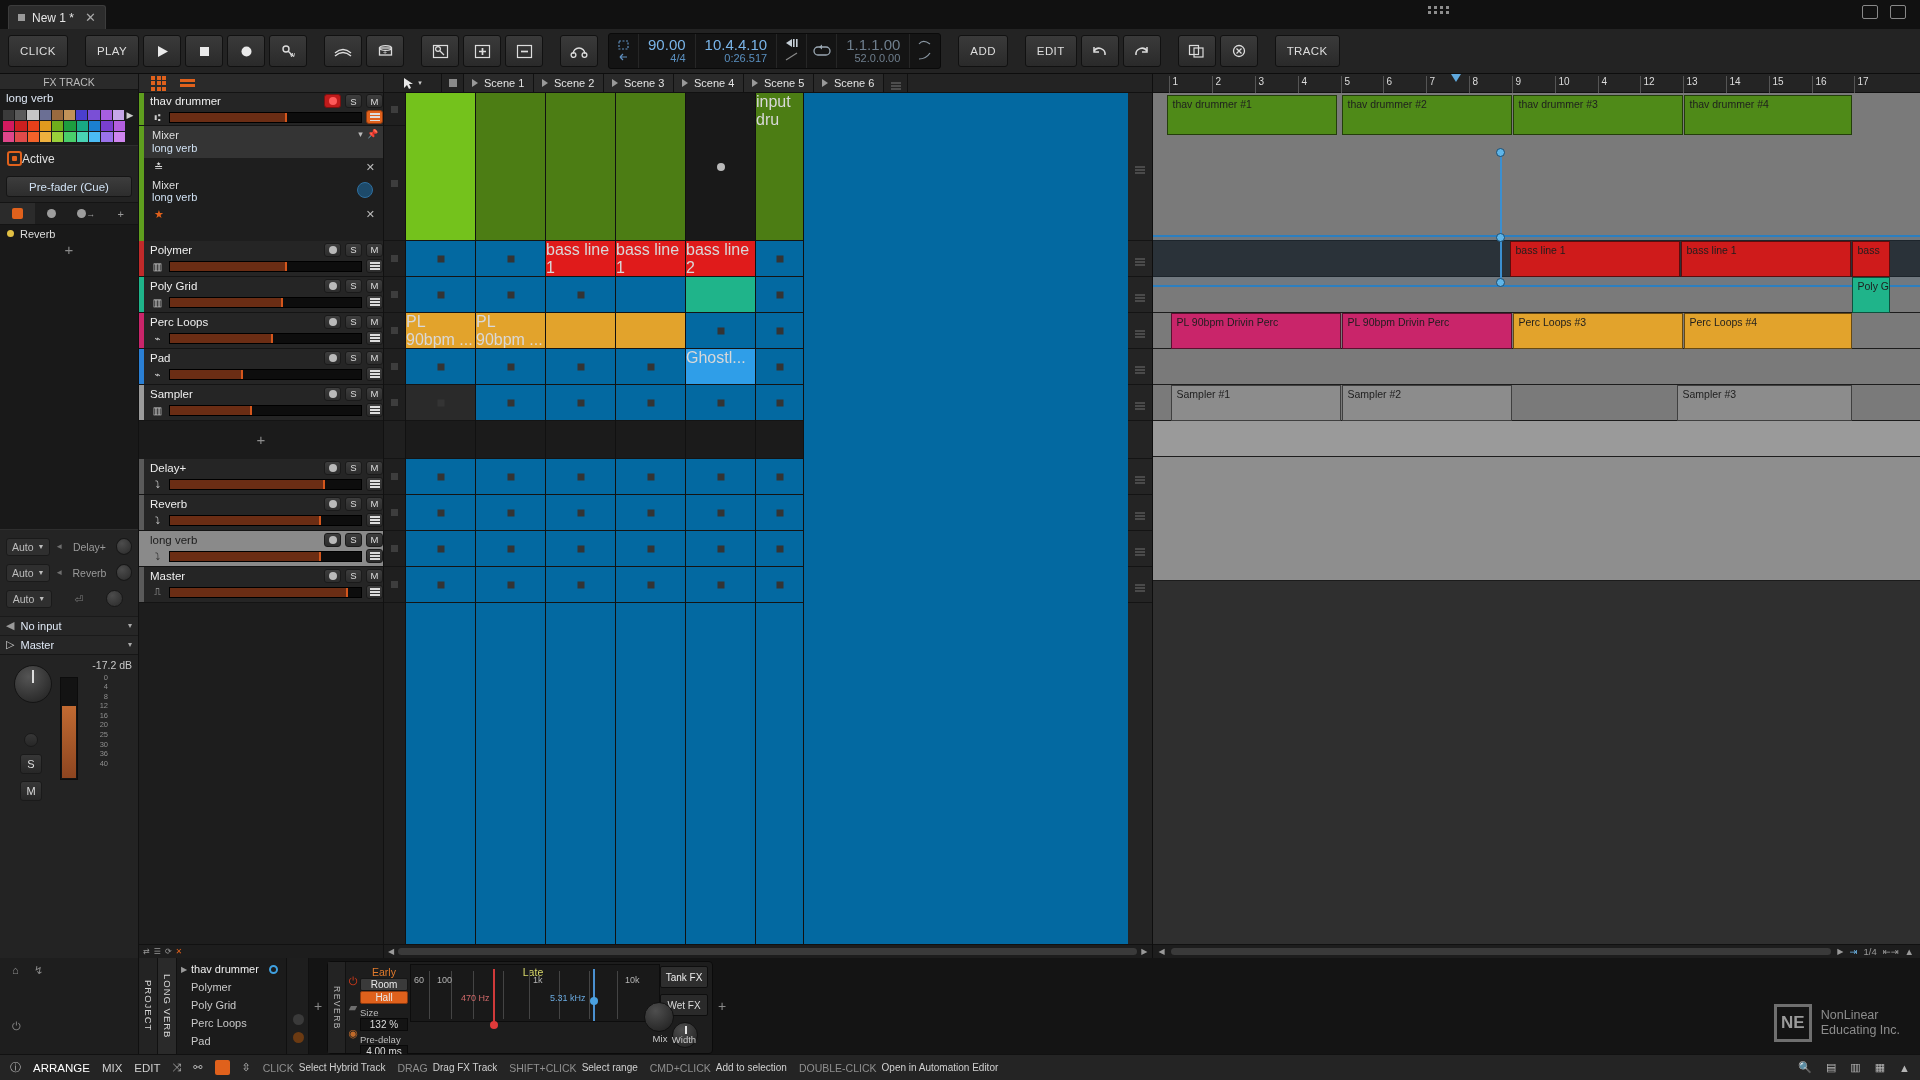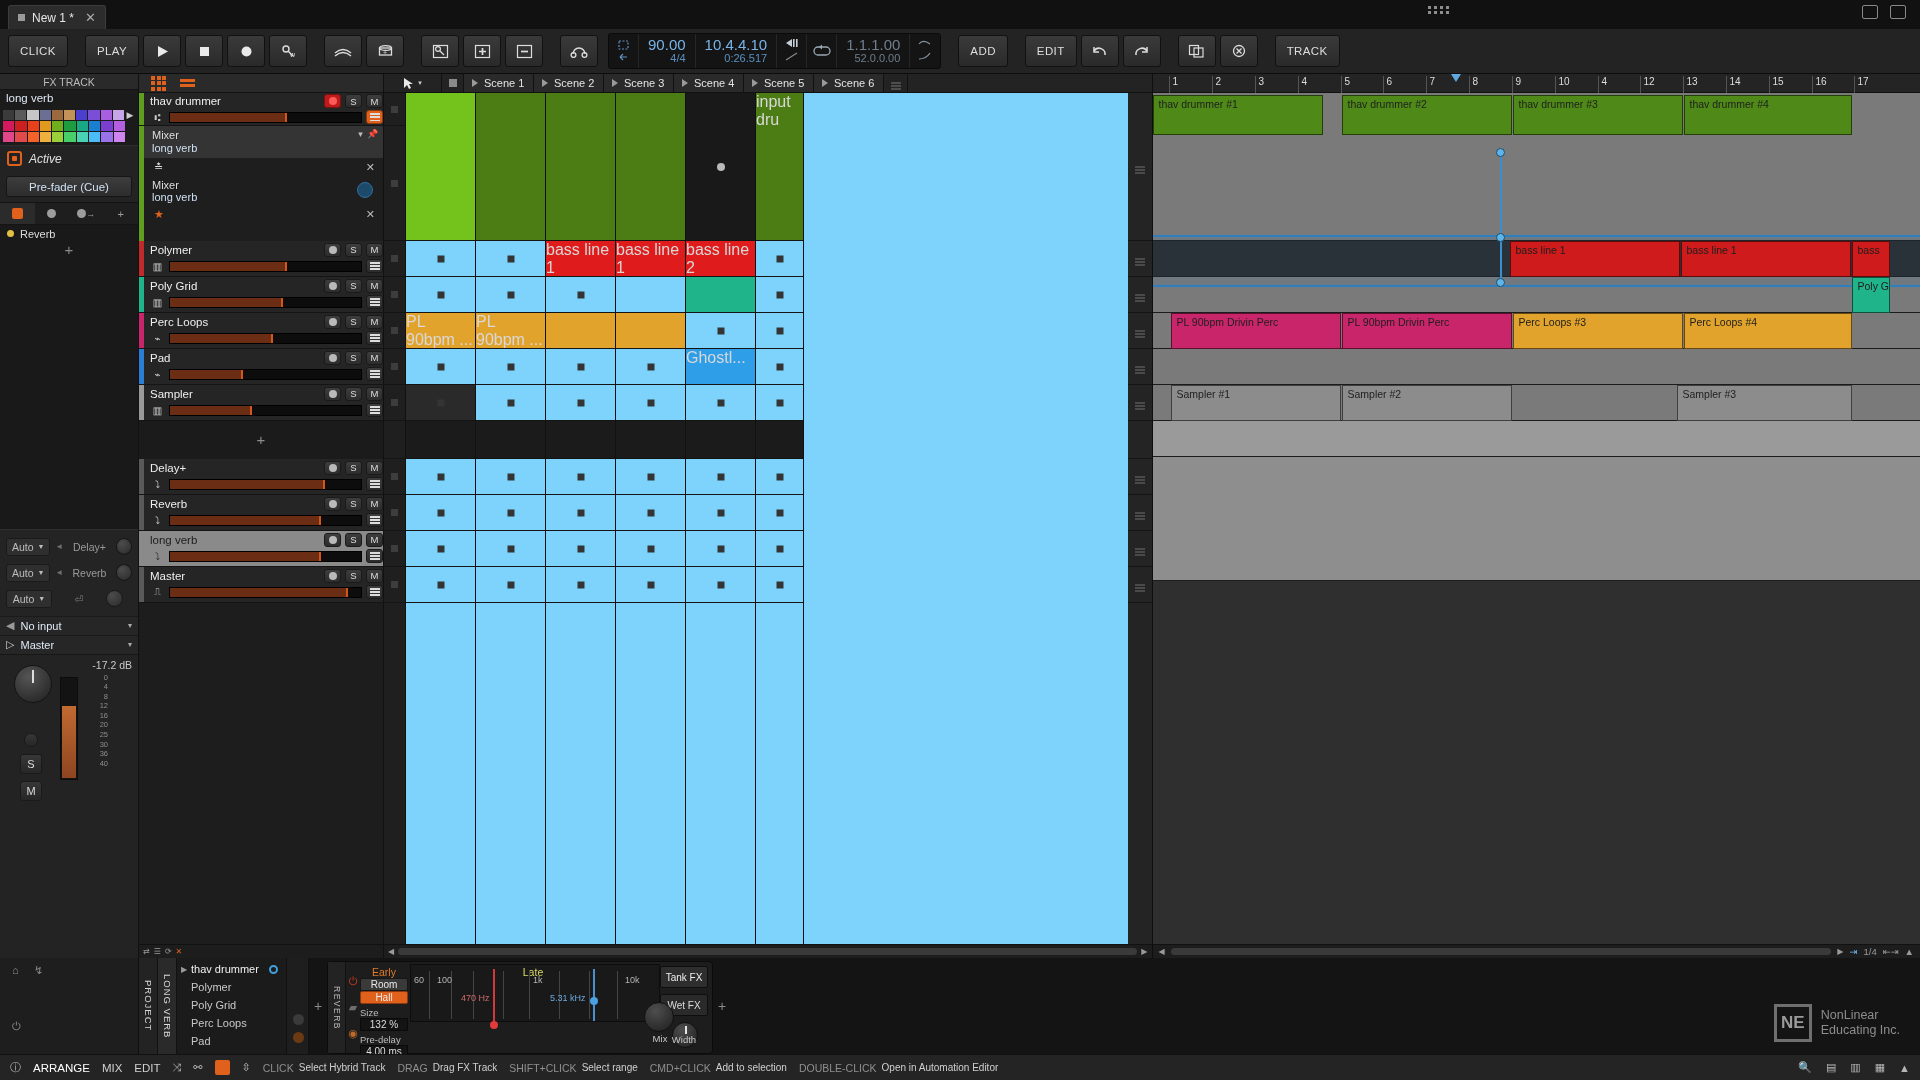--- a/index.html
+++ b/index.html
@@ -47,22 +47,22 @@
                display:flex; flex-direction:column; }
   .insp-title { height:16px; text-align:center; font-size:10.5px; color:#b9b9b9; line-height:16px;
                 background:#2a2a2a; border-bottom:1px solid #141414;}
   .insp-name { height:18px; background:#1b1b1b; color:#dfe8f5; font-size:11.5px; padding:2px 6px; }
   .swatches { padding:2px 3px; background:#1b1b1b;}
   .swrow { display:flex; gap:1px; margin-bottom:1px;}
   .swrow i { display:block; width:11.3px; height:10px; }
   .sw-arrow{ width:10px;height:10px;color:#ccc;font-size:9px;line-height:10px;text-align:center;}
   .comment{ flex:0 0 62px; background:#1b1b1b; color:#6e6e6e; font-style:italic; font-size:11px;
             padding:4px 6px; border-top:1px solid #262626;}
-  .insp-row{ display:flex; align-items:center; gap:7px; padding:5px 7px; font-size:12px; color:#e0e0e0;
-             border-top:1px solid #2e2e2e;font-style:italic;}
+  .insp-row{ display:flex; align-items:center; padding:5px 7px; font-size:12px; color:#e0e0e0;
+             border-top:1px solid #2e2e2e;}
   .chip-ic{ width:15px;height:15px;border:2px solid #e0611c; border-radius:3px; position:relative;}
   .chip-ic:after{content:"";position:absolute;inset:3px;background:#e0611c;border-radius:1px;}
   .prefader{ margin:5px 6px; height:21px; background:linear-gradient(#3d3d3d,#2d2d2d); border:1px solid #151515;
              border-radius:3px; display:flex;align-items:center;justify-content:center;
              color:#cfe0f2; font-size:11.5px;}
   .dev-tabs{ display:flex; height:23px; border-top:1px solid #141414; border-bottom:1px solid #141414; background:#1e1e1e;}
   .dev-tab{ flex:1; display:flex;align-items:center;justify-content:center; color:#9a9a9a; font-size:11px;}
   .dev-tab.act{ background:#2b2b2b;}
   .dev-tab .orange{ width:11px;height:11px;background:#e0611c;border-radius:2px;}
   .dev-tab .dot{ width:9px;height:9px;background:#9d9d9d;border-radius:50%;}
@@ -126,21 +126,21 @@
          background:linear-gradient(#3d3d3d,#2c2c2c); display:flex;flex-direction:column;
          justify-content:center; gap:1.5px; align-items:center;}
   .hbtn i{ width:10px;height:1.6px;background:#ddd;display:block;}
   .hbtn.on{ background:#e0611c;border-color:#8e3a0f;}
   .mixpanel{ background:#1e1e1e; position:relative;}
   .mixhdr{ background:#343434; padding:3px 8px; font-size:11px; line-height:13px;}
   .mixhdr .m1{color:#ddd;} .mixhdr .m2{color:#cfe0f2;}
   .pinrow{ position:absolute; right:4px; top:2px; display:flex; gap:5px; color:#bbb; font-size:9px;}
   .starrow{ display:flex;align-items:center; padding:3px 10px; color:#ddd; font-size:11px;}
 
-  .clipcol{ flex:1; display:flex; flex-direction:column; background:#7dd3fc; min-width:0;}
+  .clipcol{ flex:1; display:flex; flex-direction:column; background:#0369a1; min-width:0;}
   .scenehdr{ height:19px; display:flex; background:#232323; border-bottom:1px solid #111;}
   .sh-tool{ width:58px; display:flex; align-items:center; justify-content:center; gap:4px; color:#ccc; font-size:10px;
             border-right:1px solid #111;}
   .sh-stop{ width:22px; display:flex;align-items:center;justify-content:center; border-right:1px solid #111;}
   .sh-stop i{width:8px;height:8px;background:#8a8a8a;display:block;}
   .scene{ width:70px; display:flex;align-items:center;gap:6px; padding-left:8px; font-size:11px; color:#e4e4e4;
           border-right:1px solid #111; background:#2a2a2a;}
   .scene .tri{ width:0;height:0;border-left:6px solid #9a9a9a;border-top:4px solid transparent;border-bottom:4px solid transparent;}
   .gridzone{ flex:1; display:flex; min-height:0;}
   .stopcol{ width:22px; background:#1f1f1f; border-right:1px solid #111;}
@@ -1179,21 +1179,21 @@
         <div class="arow dark" style="top:148px;height:36px"></div>
         <div class="arow grey" style="top:184px;height:36px"></div>
         <div class="arow grey" style="top:220px;height:36px"></div>
         <div class="arow grey" style="top:256px;height:36px"></div>
         <div class="arow grey" style="top:292px;height:36px"></div>
         <div class="arow dark" style="top:328px;height:36px;background:#9a9a9a"></div>
         <div class="arow dark" style="top:364px;height:124px;background:#8e8e8e"></div>
 
         <div class="selband" style="top:142px;height:52px"></div>
 
-        <div class="aclip" style="left:0;top:2px;width:170px;height:40px;background:#4f8a18">
+        <div class="aclip" style="left:14px;top:2px;width:170px;height:40px;background:#4f8a18">
             <span class="nm">thav drummer #1</span>
           </div>
         <div class="aclip" style="left:189px;top:2px;width:170px;height:40px;background:#4f8a18">
             <span class="nm">thav drummer #2</span>
           </div>
         <div class="aclip" style="left:360px;top:2px;width:170px;height:40px;background:#4f8a18">
             <span class="nm">thav drummer #3</span>
           </div>
         <div class="aclip" style="left:531px;top:2px;width:168px;height:40px;background:#4f8a18">
             <span class="nm">thav drummer #4</span>

